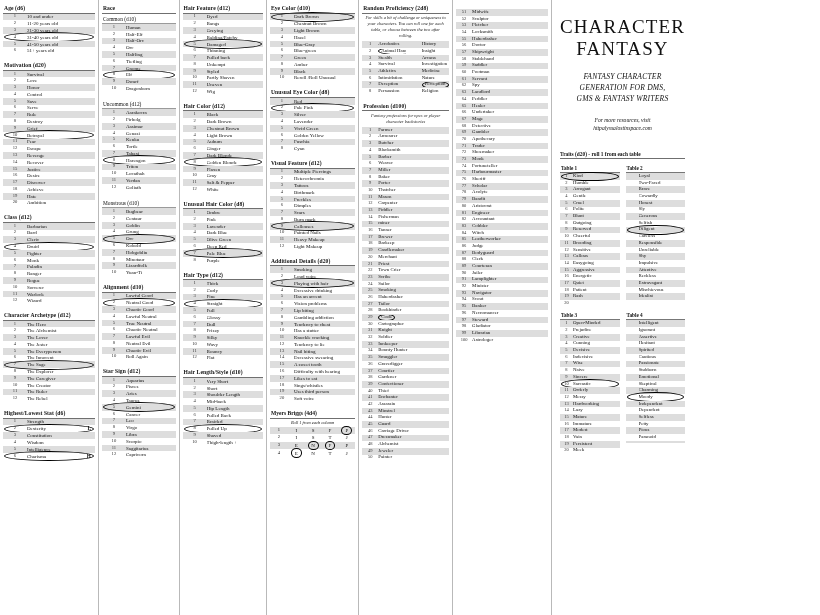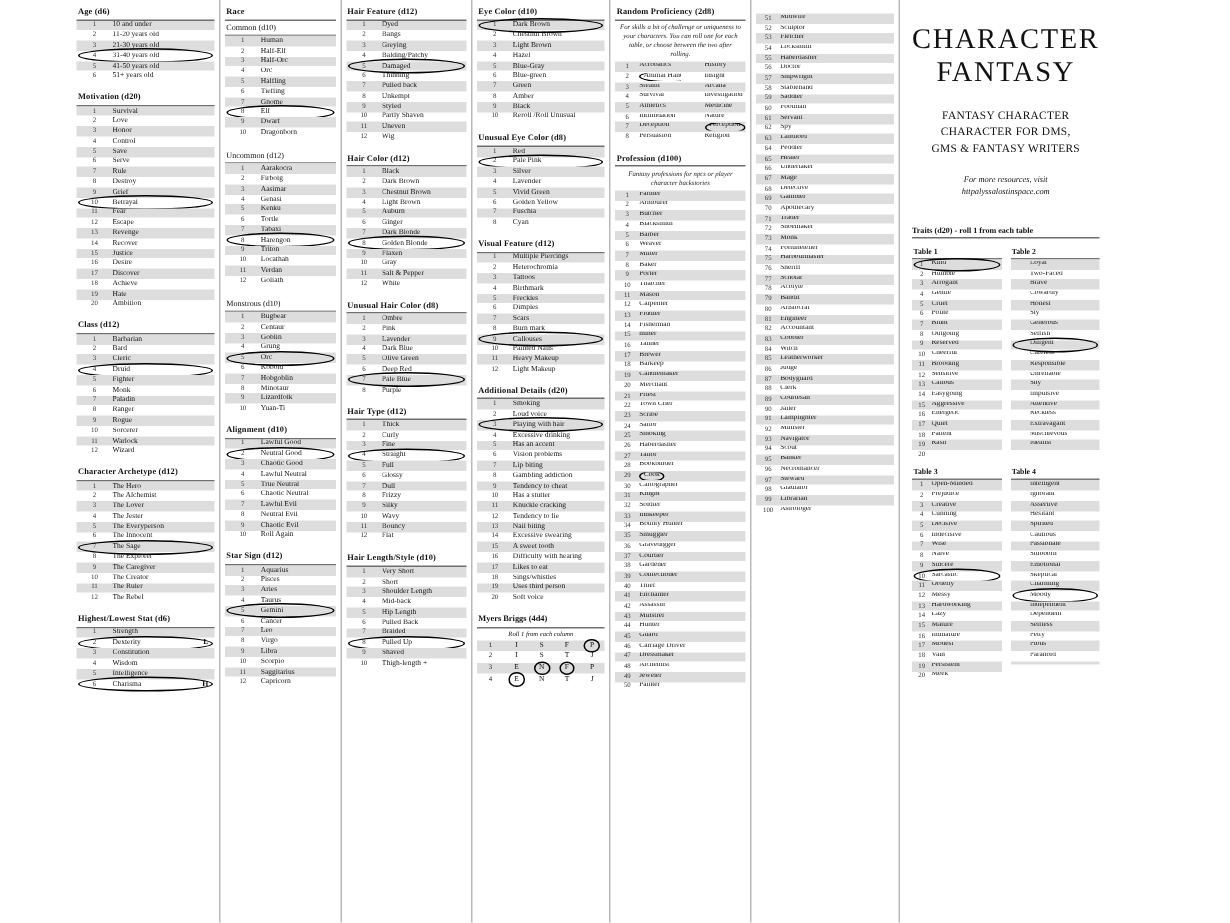--- a/index.html
+++ b/index.html
@@ -4,21 +4,21 @@
 <style>
   html,body{margin:0;padding:0;}
   body{
     width:820px;height:615px;
     background:#ffffff;
     font-family:"Liberation Serif", serif;
     font-size:5.2px;
     color:#111;
     overflow:hidden;
   }
-  .page{position:relative;width:688px;height:615px;display:flex;padding:0;box-sizing:border-box;margin-left:48px;}
+  .page{position:relative;width:688px;height:615px;display:flex;padding:0;box-sizing:border-box;}
   .col{
     box-sizing:border-box;
     padding:4px 3px 0 3px;
     border-right:1px solid #b9b9b9;
   }
   .col:last-child{border-right:none;}
   .c1{width:118px;}
   .c2{width:96px;}
   .c3{width:104px;}
   .c4{width:110px;}
@@ -121,20 +121,21 @@
   
   .titleblock{text-align:center;padding-top:12px;}
   .bigtitle{
     font-family:"Liberation Serif", serif;
     font-size:19px;
     letter-spacing:1.1px;
     line-height:1.18;
     color:#111;
   }
   .subtitle{
+    font-style:italic;
     font-size:7.6px;
     line-height:1.45;
     letter-spacing:.2px;
     margin-top:10px;
   }
   .resources{
     font-style:italic;
     font-size:5.6px;
     line-height:1.5;
     margin-top:12px;
@@ -1622,21 +1623,21 @@
           <span class="v">Astrologer</span>
         </div>
       </div>
   </div>
 
   <div class="col c7">
     <div class="titleblock">
       <div class="bigtitle">CHARACTER</div>
       <div class="bigtitle">FANTASY</div>
       <div class="subtitle">FANTASY CHARACTER</div>
-      <div class="subtitle" style="margin-top:0">CHARACTER FOR DMS,</div>
+      <div class="subtitle" style="margin-top:0">GENERATION FOR DMS,</div>
       <div class="subtitle" style="margin-top:0">GMS &amp; FANTASY WRITERS</div>
       <div class="resources">For more resources, visit</div>
       <div class="resources" style="margin-top:0">httpalyssalostinspace.com</div>
     </div>
     <div class="traitsheader">Traits (d20) - roll 1 from each table</div>
     <div class="tblock traitwrap">
         <div class="traitcol">
           <div class="traitlabel">Table 1</div>
           <div class="trow alt circled" style="position: relative;">
             <span style="position: absolute; inset: -1.6px 1px; border: 0.9px solid rgb(0, 0, 0); border-radius: 50%;"></span>

